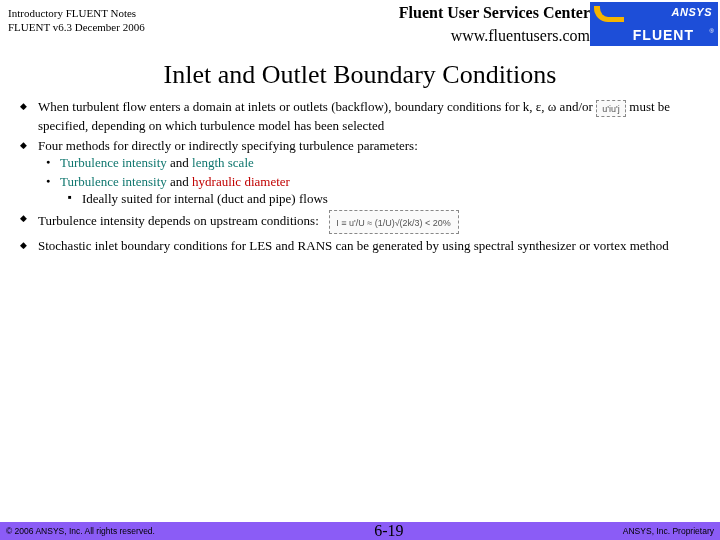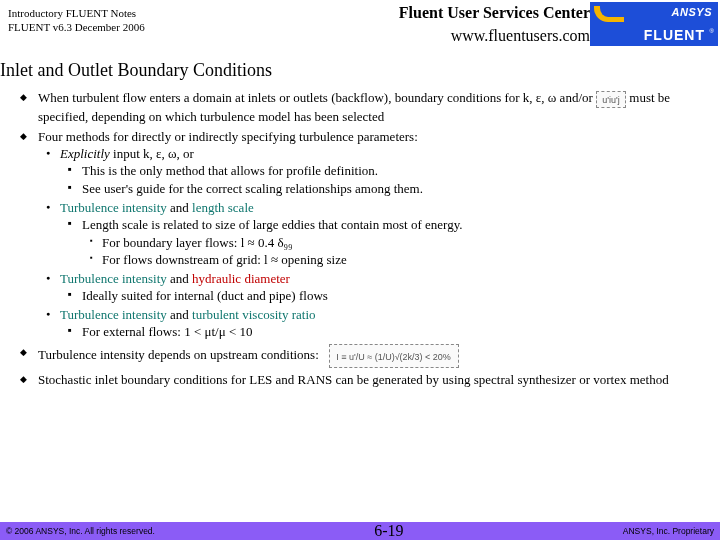--- a/index.html
+++ b/index.html
@@ -53,32 +53,33 @@
   .logo .swoosh {
     position: absolute;
     left: 4px; top: 4px;
     width: 30px; height: 16px;
     border-left: 6px solid #f5b400;
     border-bottom: 5px solid #f5b400;
     border-bottom-left-radius: 14px;
   }
   .logo .fluent {
     position: absolute;
-    bottom: 3px; right: 13px;
+    bottom: 3px; right: 24px;
     font-size: 14px;
     font-weight: bold;
     letter-spacing: 1px;
   }
   .logo .reg {
     position: absolute;
     bottom: 12px; right: 4px;
     font-size: 6px;
   }
   h1.title {
-    font-size: 18px;
+    text-align: center;
+    font-size: 26px;
     font-weight: normal;
     margin: 6px 0 8px 0;
   }
   .content {
     font-size: 13px;
     line-height: 1.32;
     padding: 0 14px;
   }
   ul { list-style: none; }
   ul.l1 > li { padding-left: 24px; position: relative; margin-bottom: 3px; }
@@ -168,50 +169,26 @@
 
 <div class="content">
 <ul class="l1">
   <li>
     <span>When turbulent flow enters a domain at inlets or outlets (backflow), boundary conditions for k, ε, ω and/or </span><span class="eqimg eq1">u'iu'j</span><span> must be specified, depending on which turbulence model has been selected</span>
   </li>
   <li>
     <span>Four methods for directly or indirectly specifying turbulence parameters:</span>
     <ul class="l2">
       <li>
-        <span class="ital">Explicitly</span><span> input k, ε, ω, or</span>
-        <ul class="l3">
-          <li>This is the only method that allows for profile definition.</li>
-          <li>See user's guide for the correct scaling relationships among them.</li>
-        </ul>
-      </li>
-      <li>
         <span class="green">Turbulence intensity</span><span> and </span><span class="green">length scale</span>
-        <ul class="l3">
-          <li>
-            <span>Length scale is related to size of large eddies that contain most of energy.</span>
-            <ul class="l4">
-              <li class="math">For boundary layer flows:   l ≈ 0.4 δ₉₉</li>
-              <li class="math">For flows downstream of grid:   l ≈ opening size</li>
-            </ul>
-          </li>
-        </ul>
       </li>
       <li>
         <span class="green">Turbulence intensity</span><span> and </span><span class="red">hydraulic diameter</span>
         <ul class="l3">
           <li>Ideally suited for internal (duct and pipe) flows</li>
-        </ul>
-      </li>
-      <li>
-        <span class="green">Turbulence intensity</span><span> and </span><span class="green">turbulent viscosity ratio</span>
-        <ul class="l3">
-          <li>
-            <span>For external flows:   </span><span class="math">1 &lt; μt/μ &lt; 10</span>
-          </li>
         </ul>
       </li>
     </ul>
   </li>
   <li>
     <span>Turbulence intensity depends on upstream conditions:</span>
     &nbsp;&nbsp;<span class="eqimg eq2">I ≡ u'/U ≈ (1/U)√(2k/3) &lt; 20%</span>
   </li>
   <li>Stochastic inlet boundary conditions for LES and RANS can be generated by using spectral synthesizer or vortex method</li>
 </ul>

